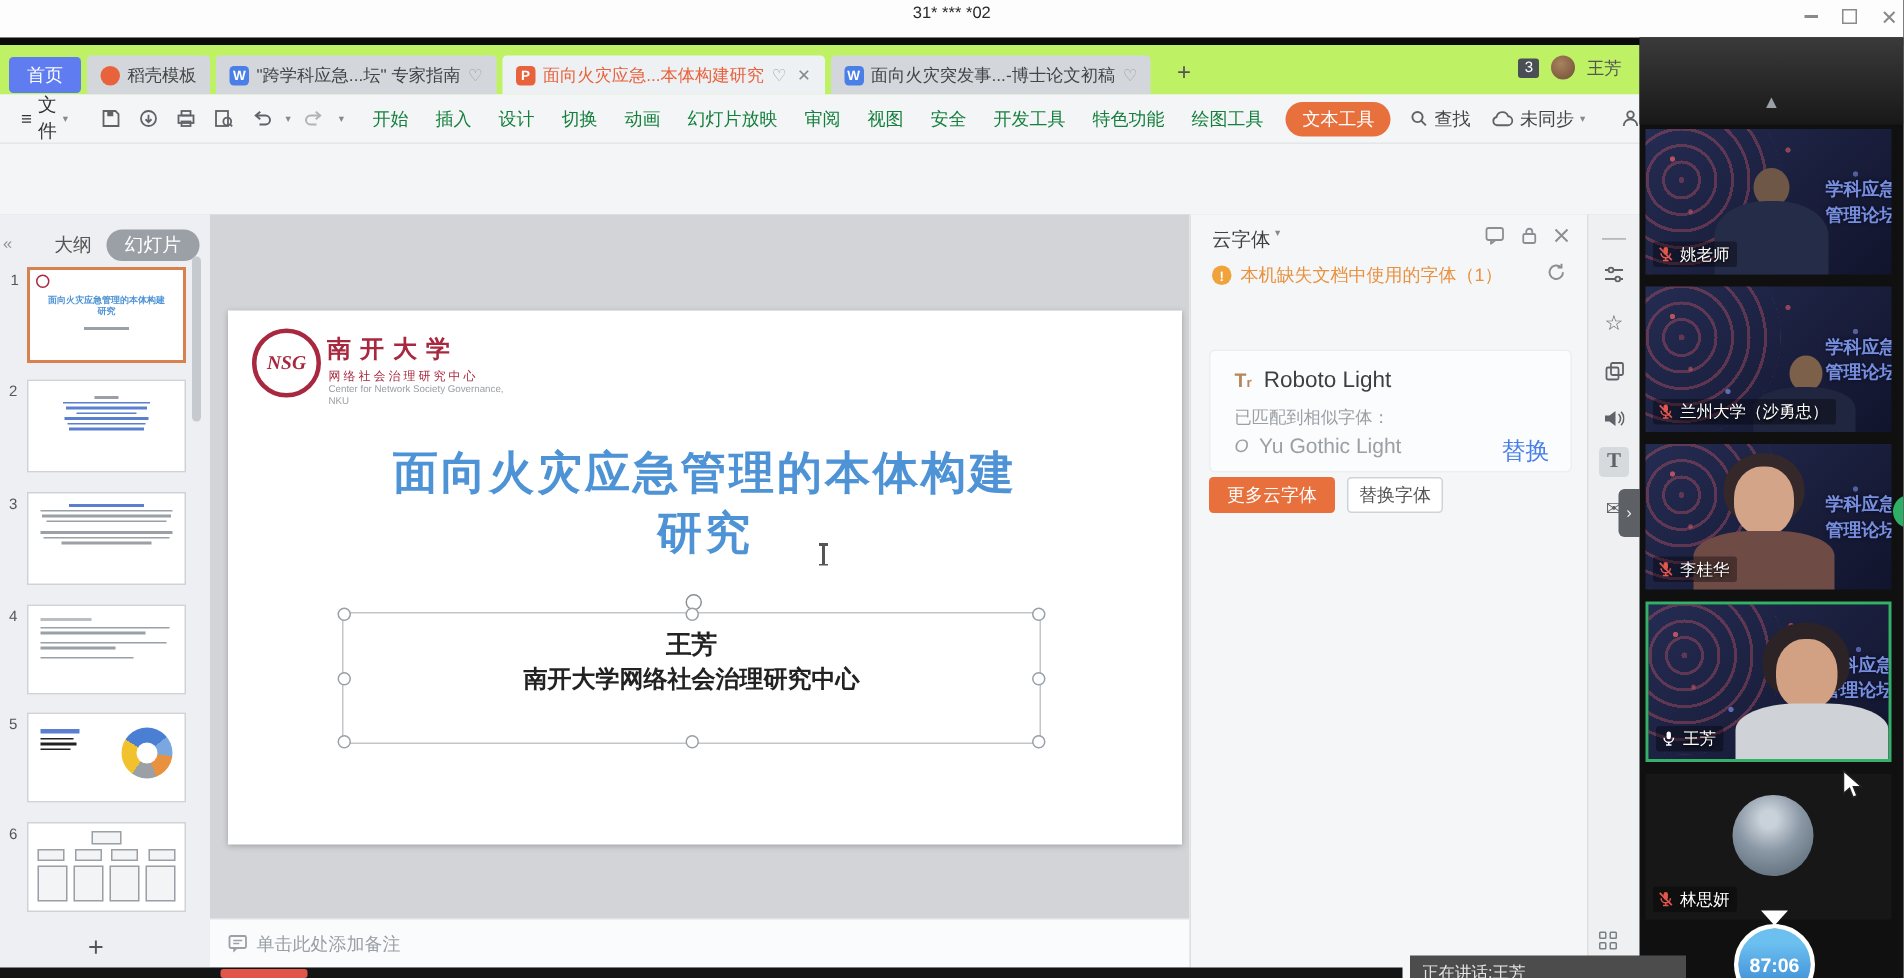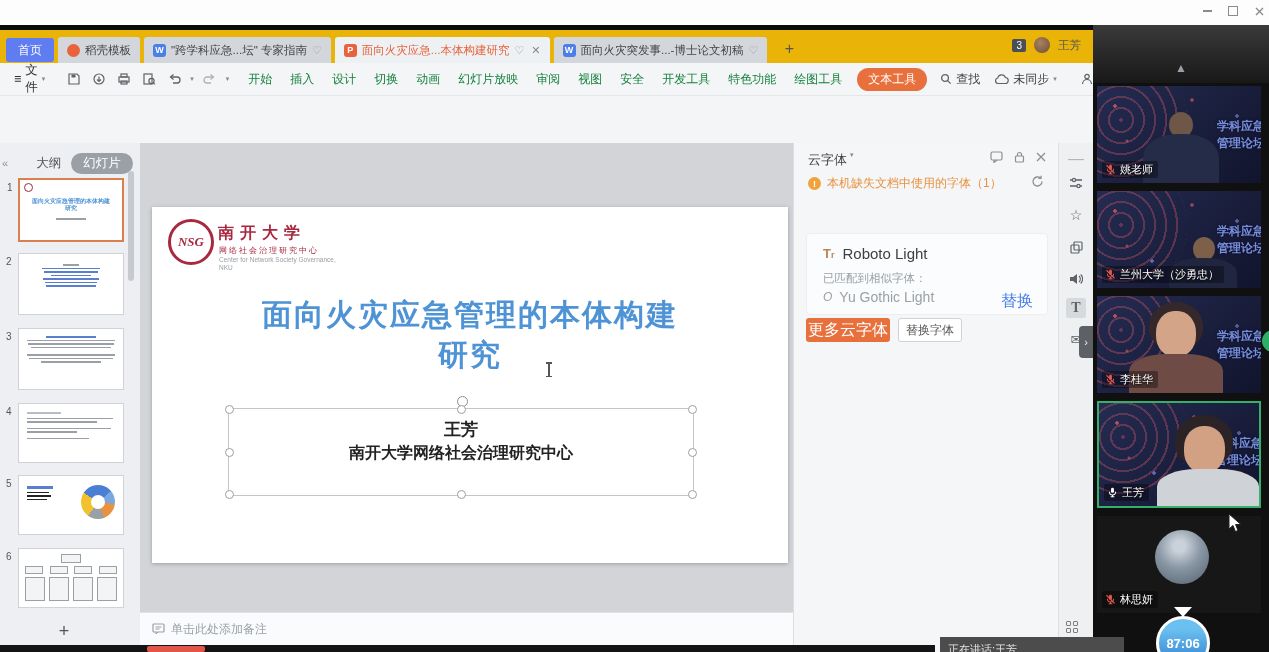--- a/index.html
+++ b/index.html
@@ -10,21 +10,21 @@
 
   
   .titlebar{position:absolute;left:0;top:0;width:1269px;height:25px;background:#fdfdfd;}
   .wtitle{position:absolute;left:0;right:0;top:3px;text-align:center;font-size:11px;color:#2b2b2b;}
   .wc{position:absolute;top:4px;width:22px;height:14px;display:flex;align-items:center;justify-content:center;color:#777;}
   .wc-min i{display:block;width:9px;height:2px;background:#8a8a8a;}
   .wc-rest i{display:block;width:8px;height:8px;border:1.5px solid #8a8a8a;}
   .blackband{position:absolute;left:0;top:25px;width:1269px;height:5px;background:#0b0b0b;}
 
   
-  .tabbar{position:absolute;left:0;top:30px;width:1093px;height:33px;background:#eab308;display:flex;align-items:flex-end;padding:0 0 0 6px;box-sizing:border-box;}
+  .tabbar{position:absolute;left:0;top:30px;width:1093px;height:33px;background:#bef264;display:flex;align-items:flex-end;padding:0 0 0 6px;box-sizing:border-box;}
   .dtab{height:26px;display:flex;align-items:center;gap:5px;padding:0 9px;font-size:11.5px;color:#444;background:#d3d7dc;margin-right:4px;border-radius:3px 3px 0 0;white-space:nowrap;}
   .dtab.home{background:#5f7cf0;color:#fff;font-size:12px;padding:0 12px;border-radius:3px;height:24px;margin-bottom:1px;}
   .dtab.active{background:#eef1f4;color:#e8623c;}
   .tabico{width:13px;height:13px;border-radius:3px;color:#fff;font-size:9px;font-weight:bold;display:flex;align-items:center;justify-content:center;}
   .ico-docer{background:#e8623c;border-radius:50%;}
   .ico-w{background:#4a7fe8;}
   .ico-p{background:#e8623c;}
   .fav{color:#9aa0a6;font-size:11px;}
   .tclose{color:#888;font-size:11px;margin-left:2px;}
   .newtab{width:24px;height:24px;margin:0 0 2px 6px;display:flex;align-items:center;justify-content:center;color:#555;font-size:16px;}
@@ -122,21 +122,21 @@
   .warnc{width:13px;height:13px;border-radius:50%;background:#f0a33a;color:#fff;font-size:9px;font-weight:bold;display:flex;align-items:center;justify-content:center;}
   .fp-refresh{position:absolute;right:14px;top:32px;}
   .fp-desc{position:absolute;left:14px;top:54px;width:234px;font-size:12px;line-height:17px;color:#8a8f94;}
   .fp-card{position:absolute;left:12px;top:90px;width:240px;height:80px;background:#fbfcfd;border-radius:4px;border:1px solid #eceef0;}
   .fc-row1{position:absolute;left:16px;top:11px;display:flex;align-items:center;gap:8px;font-size:15px;color:#3c3f43;}
   .trico{font-size:13px;color:#b8865a;font-weight:bold;}
   .fc-lab{position:absolute;left:16px;top:37px;font-size:11.5px;color:#9aa0a5;}
   .fc-row2{position:absolute;left:16px;top:55px;display:flex;align-items:center;gap:7px;font-size:14px;color:#9aa0a5;}
   .oico{font-style:italic;font-size:12px;color:#9aa0a5;}
   .replace-link{position:absolute;right:14px;top:57px;font-size:16px;color:#4a7fe8;}
-  .btn-orange{position:absolute;left:12px;top:175px;width:84px;height:24px;background:#e8703d;color:#fff;font-size:16px;border-radius:3px;display:flex;align-items:center;justify-content:center;}
+  .btn-orange{position:absolute;left:12px;top:175px;width:84px;height:24px;background:#e8703d;color:#fff;font-size:12px;border-radius:3px;display:flex;align-items:center;justify-content:center;}
   .btn-plain{position:absolute;left:104px;top:175px;width:64px;height:24px;background:#fff;border:1px solid #cfd3d7;color:#555;font-size:12px;border-radius:3px;display:flex;align-items:center;justify-content:center;box-sizing:border-box;}
 
   
   .vstrip{position:absolute;left:1058px;top:143px;width:35px;height:509px;background:#eef0f2;border-left:1px solid #dddfe2;box-sizing:border-box;}
   .vs-item{position:absolute;left:7px;width:20px;height:20px;display:flex;align-items:center;justify-content:center;color:#5f6368;}
   .vs-T{font-family:"Liberation Serif",serif;font-weight:bold;font-size:14px;background:#d7dadd;border-radius:3px;}
   .vs-chev{position:absolute;left:1079px;top:326px;width:14px;height:32px;background:#5d6064;color:#eee;border-radius:4px 0 0 4px;display:flex;align-items:center;justify-content:center;font-size:11px;z-index:4;}
   .grid4{position:absolute;left:1066px;top:621px;width:14px;height:14px;display:grid;grid-template-columns:5px 5px;grid-template-rows:5px 5px;gap:2px;}
   .grid4 i{border:1.5px solid #7a7f84;border-radius:1px;display:block;box-sizing:border-box;}
 
@@ -179,20 +179,21 @@
   .cursor{position:absolute;left:1228px;top:513px;z-index:9;}
   .bottomstrip{position:absolute;left:0;top:645px;width:935px;height:7px;background:#141414;z-index:3;}
   .redpill{position:absolute;left:147px;top:646px;width:58px;height:6px;background:#e25549;border-radius:2px;z-index:4;}
 </style>
 </head>
 <body>
 
 <div class="app">
 
   <div class="titlebar">
+    <span class="wtitle">31* *** *02</span>
     <span class="wc wc-min" style="left:1196px">
         <i></i>
       </span>
     <span class="wc wc-rest" style="left:1222px">
         <i></i>
       </span>
     <span class="wc" style="left:1248px">
       <svg width="9" height="9" viewBox="0 0 9 9">
           <path d="M1 1l7 7M8 1L1 8" stroke="#8a8a8a" stroke-width="1.4"></path>
         </svg>

